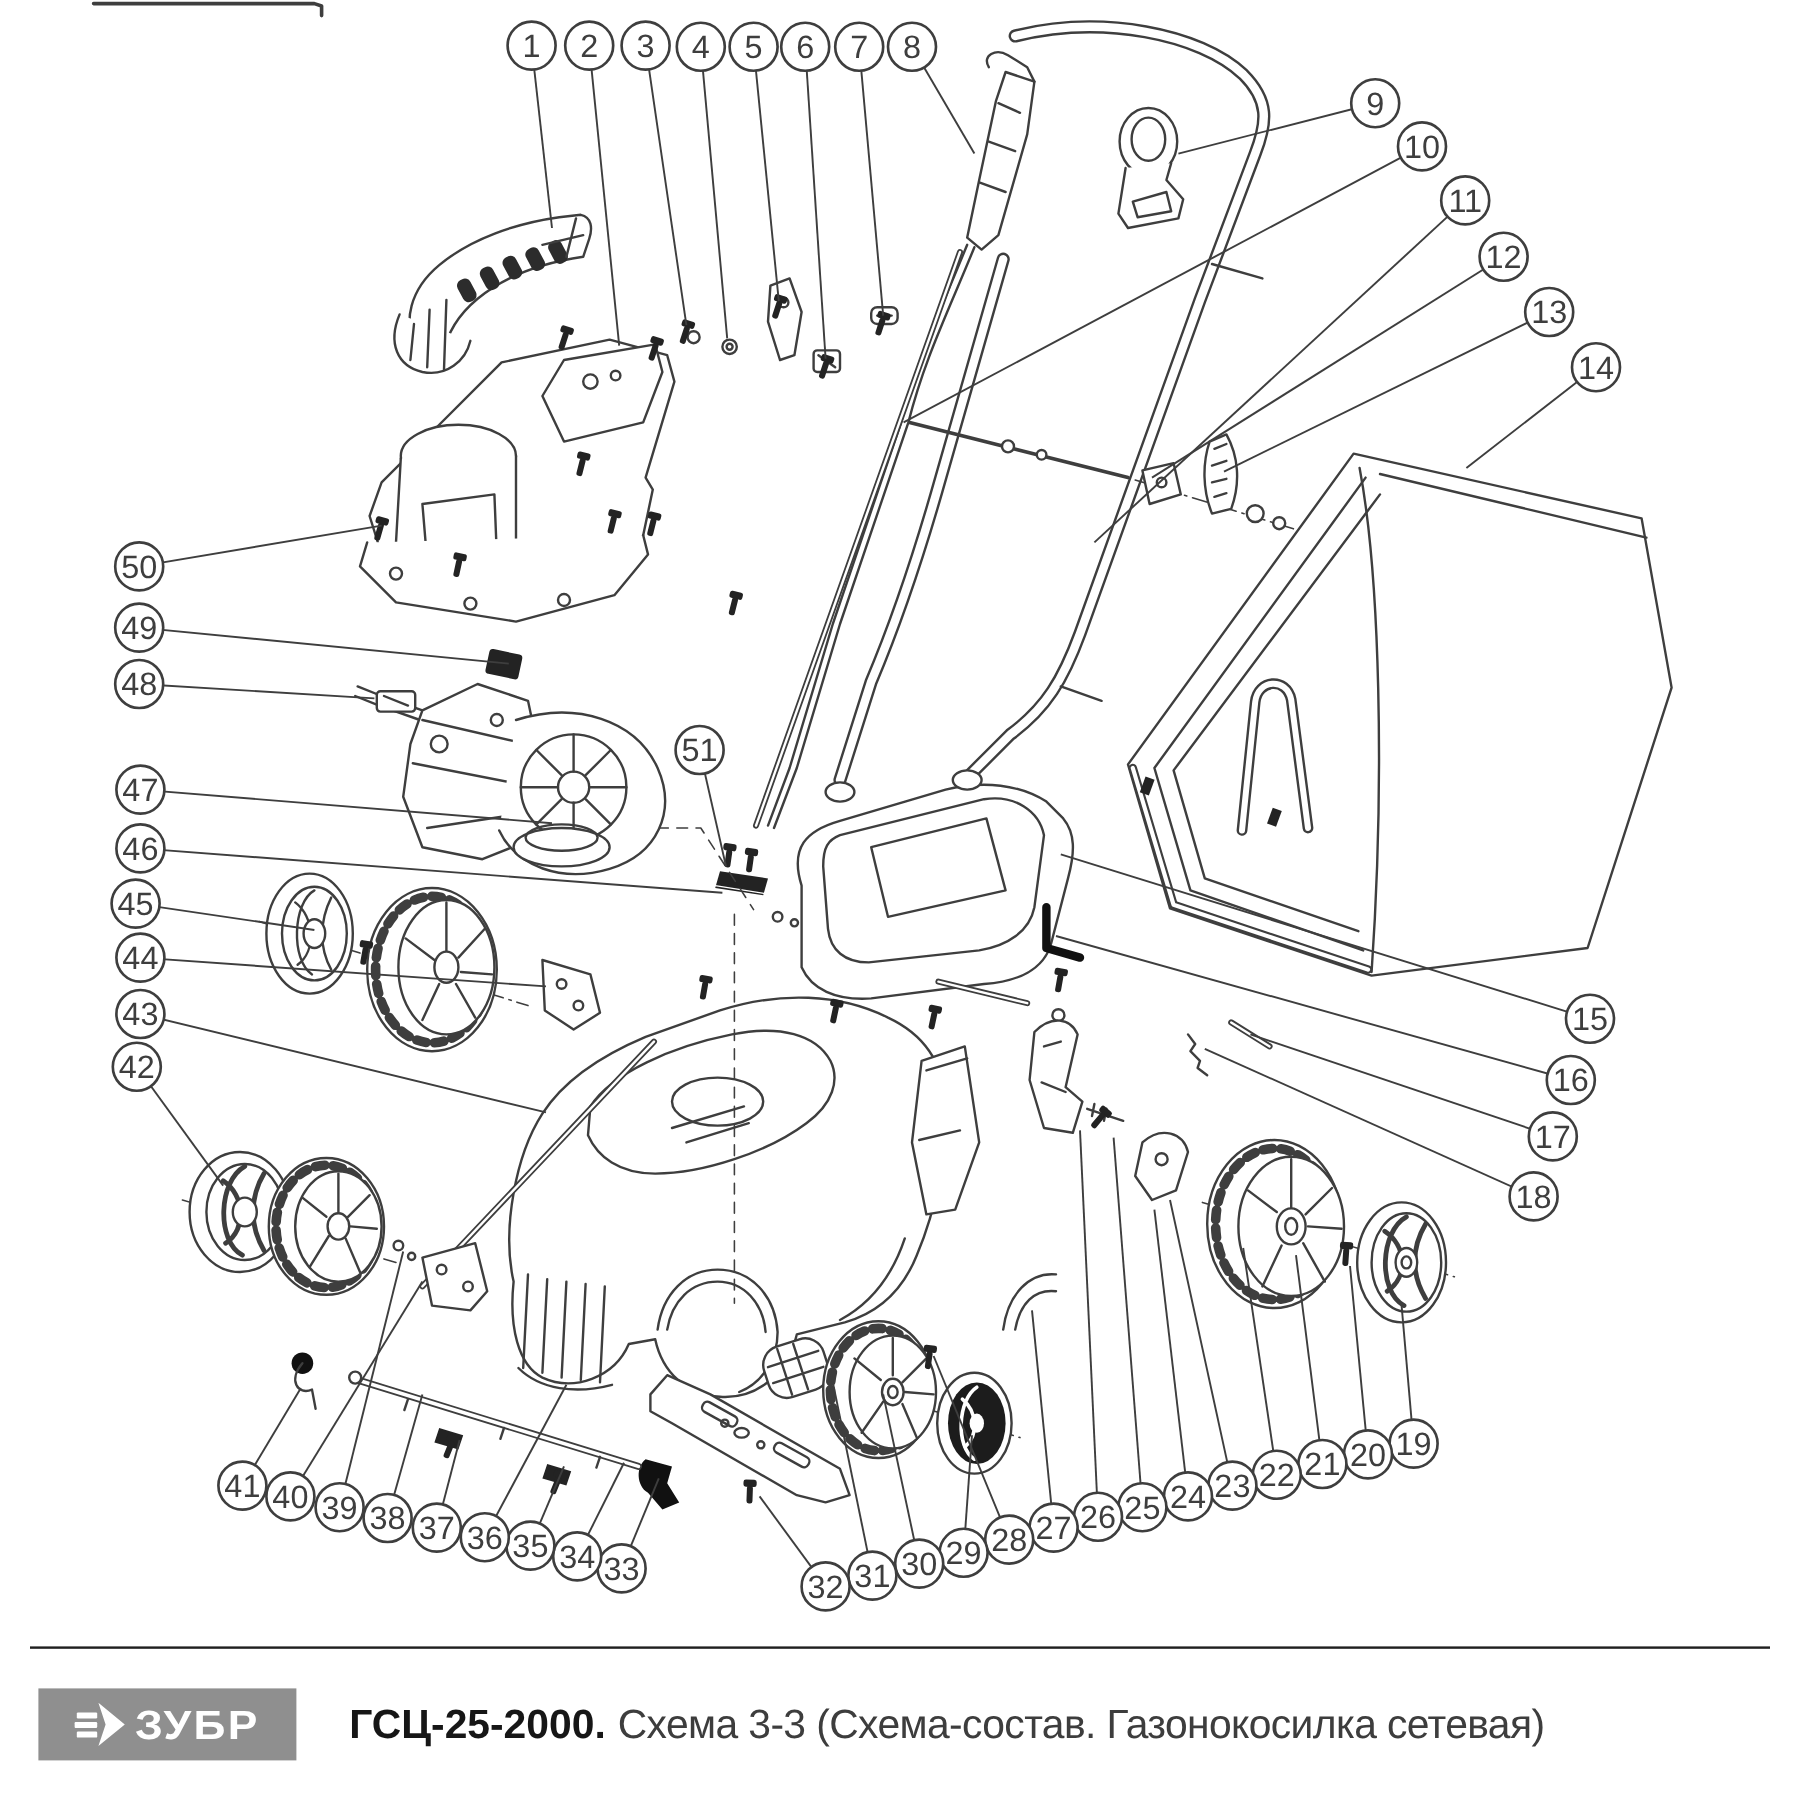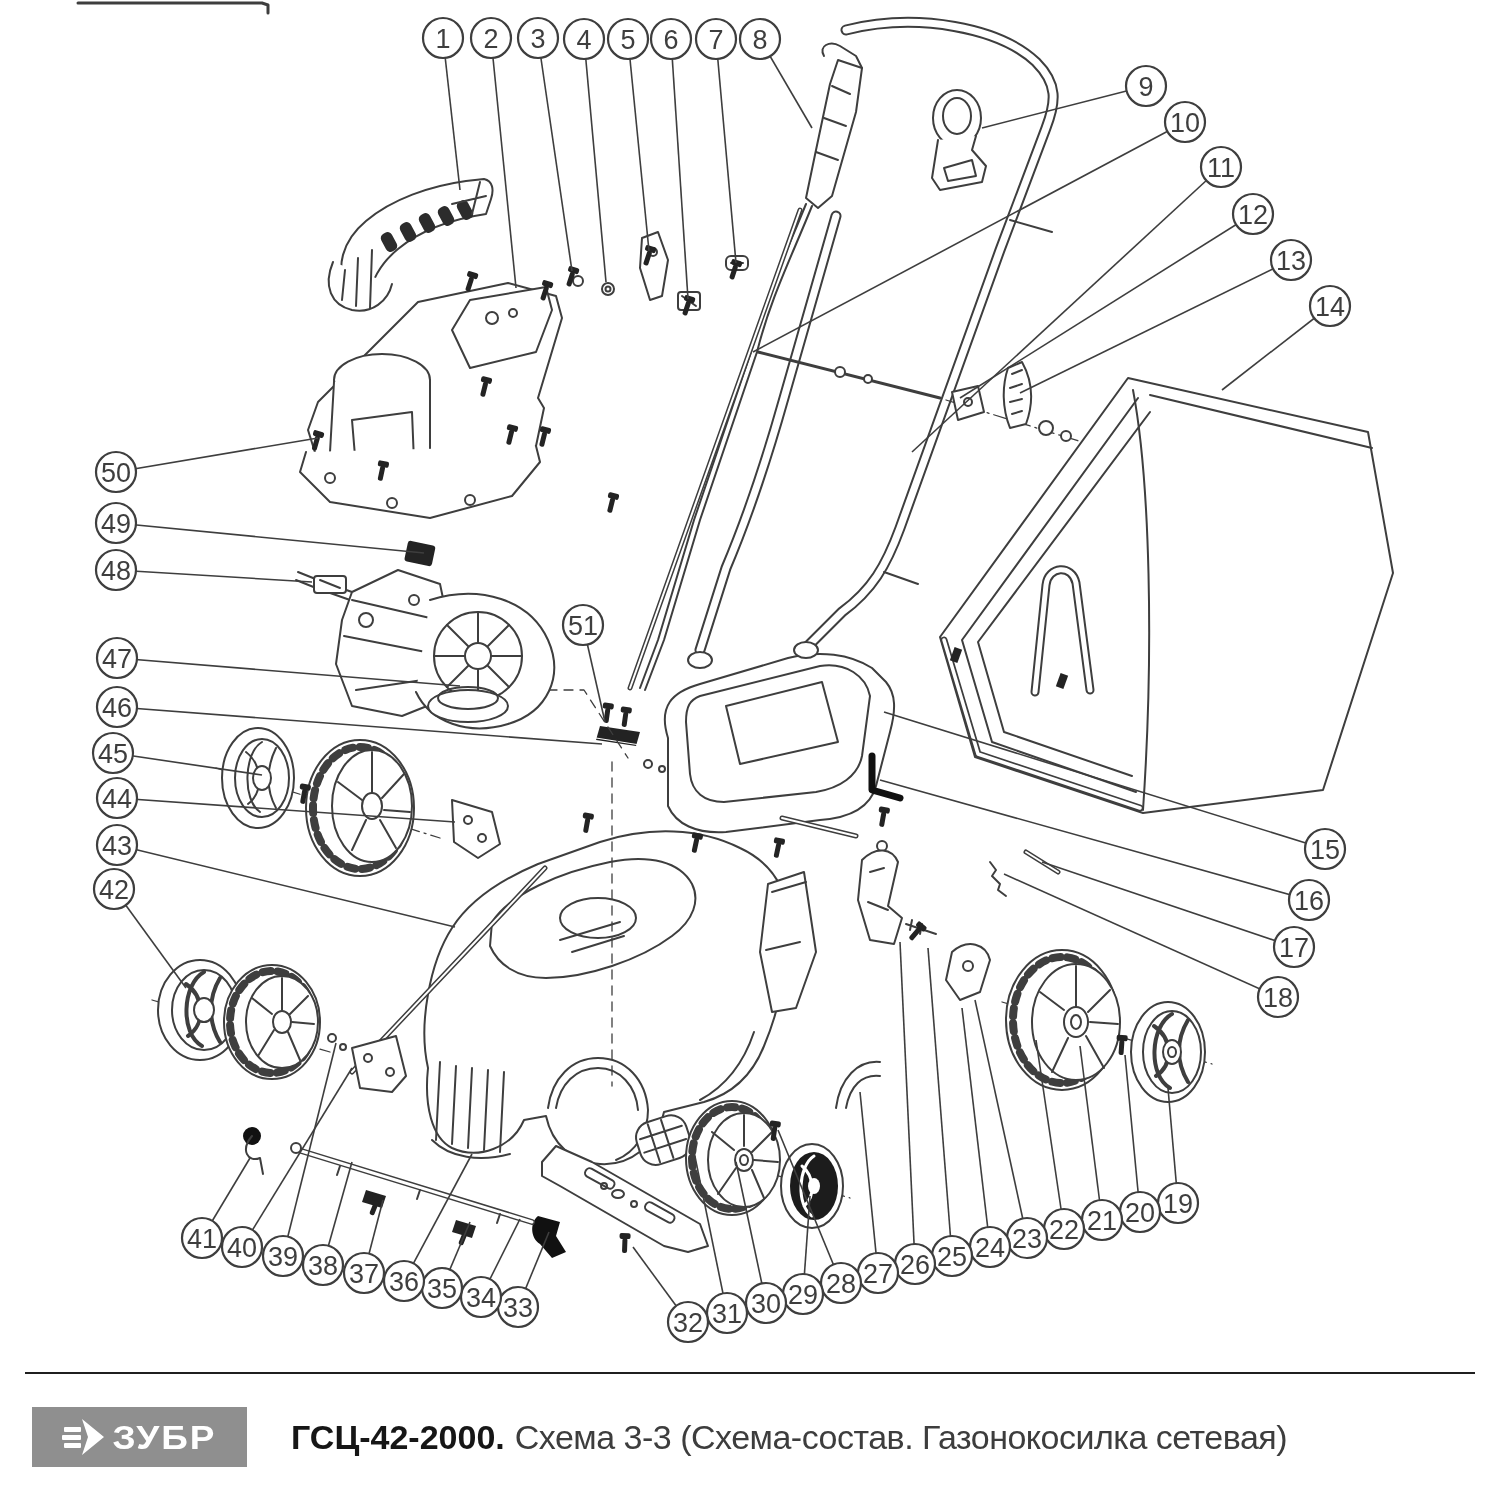--- a/index.html
+++ b/index.html
@@ -592,16 +592,16 @@
         <g fill="#ffffff">
           <rect x="2" y="13" width="17" height="5" rx="1"></rect>
           <rect x="0" y="21" width="19" height="5" rx="1"></rect>
           <rect x="2" y="29" width="17" height="5" rx="1"></rect>
           <path d="M20,5 L42,23 L20,41 L26,23 Z"></path>
         </g>
       </svg>
       <span class="logo-text">ЗУБР</span>
     </div>
     <div class="doc-title">
-      <span class="doc-model">ГСЦ-42-2000.</span><span class="doc-subtitle">Схема 3-3 (Схема-состав. Газонокосилка сетевая)</span>
+      <span class="doc-model">ГСЦ-25-2000.</span><span class="doc-subtitle">Схема 3-3 (Схема-состав. Газонокосилка сетевая)</span>
     </div>
   </div>
 </div>
 
 </body></html>

